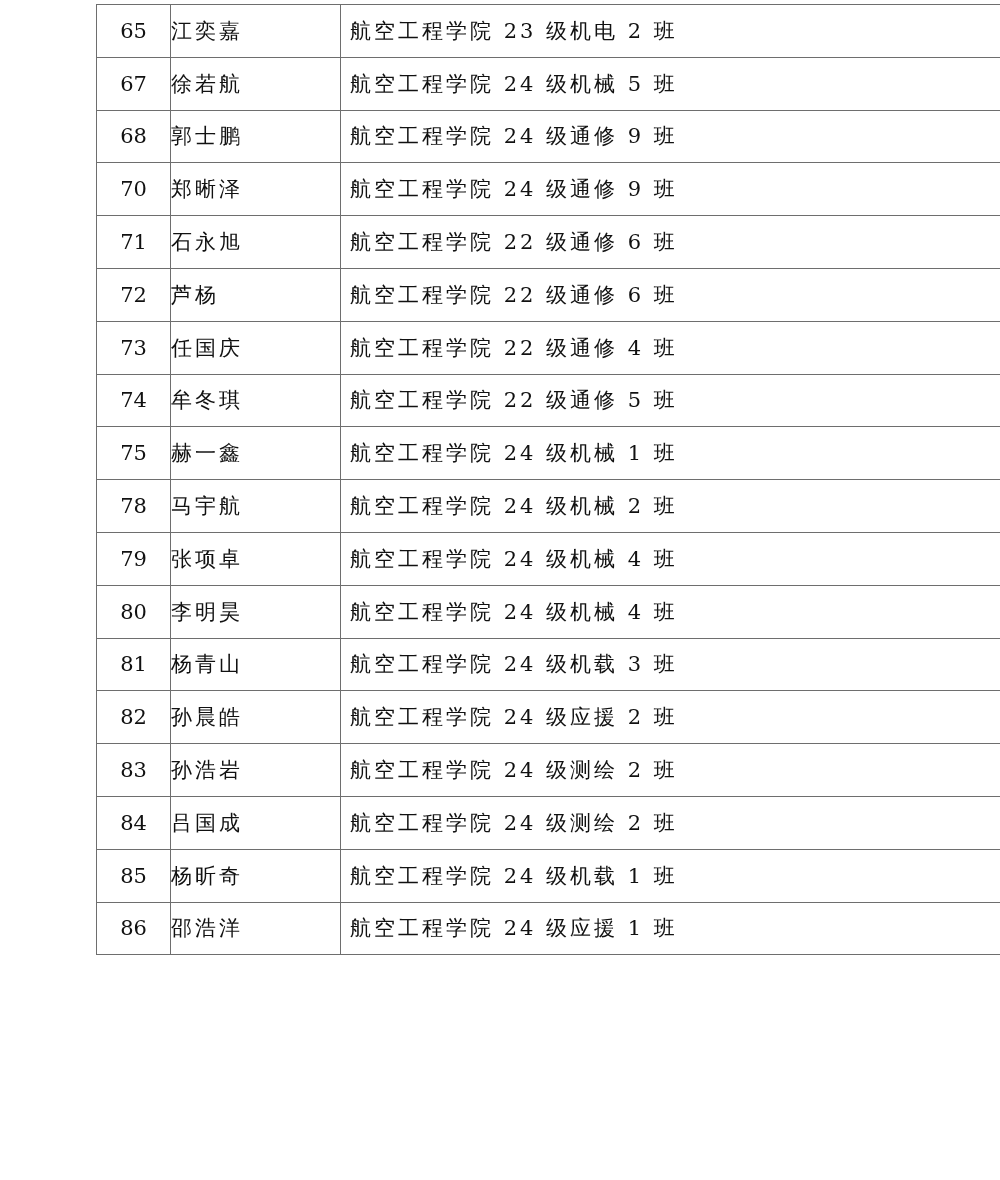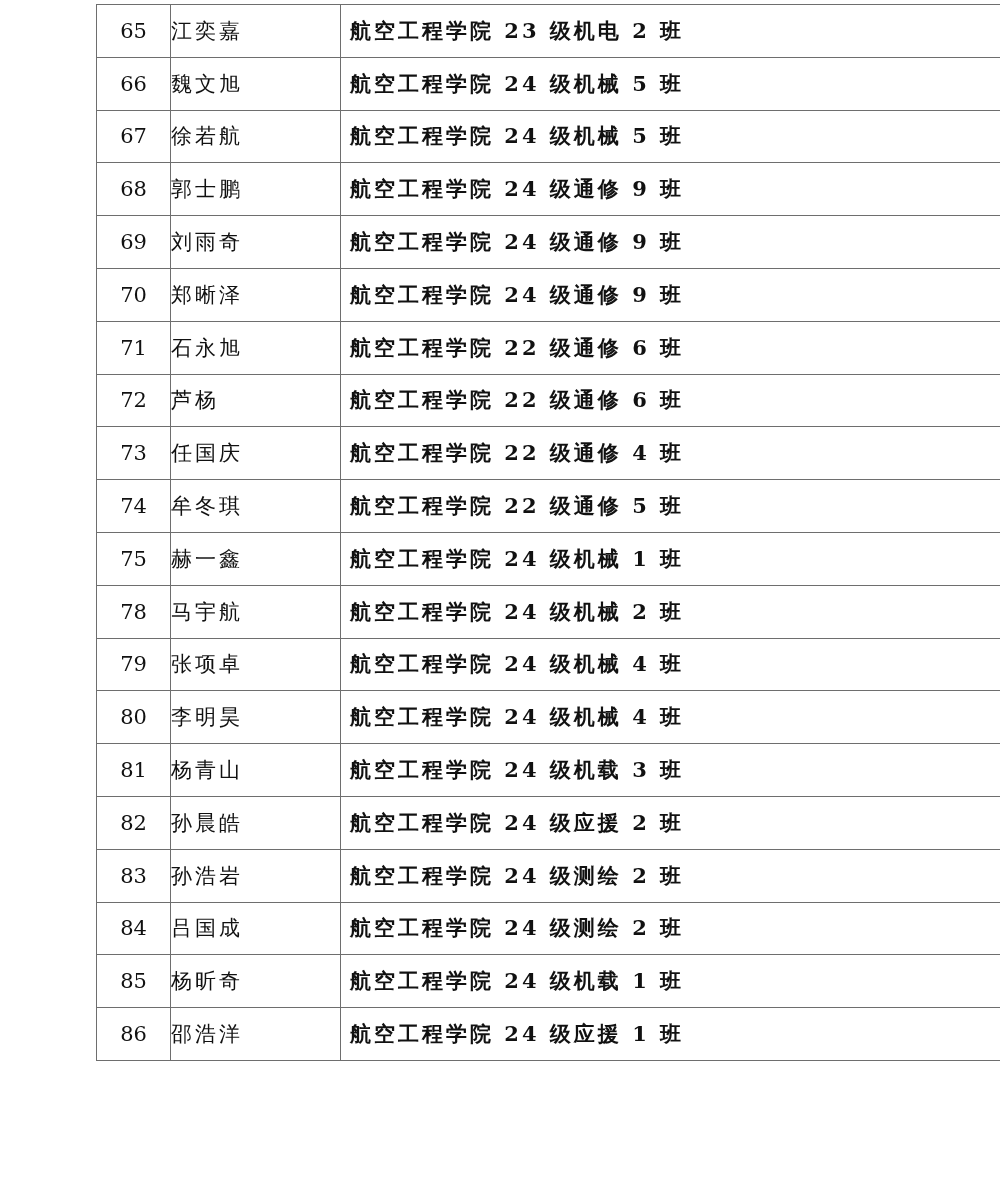--- a/index.html
+++ b/index.html
@@ -26,55 +26,45 @@
     .roster-table td {
       border: 1.5px solid #6e6e6e;
       height: 51.8px;
       padding: 0;
       font-size: 21px;
       vertical-align: middle;
       white-space: nowrap;
     }
     .col-no { width: 74px; text-align: center; }
     .col-name { width: 170px; letter-spacing: 3px; }
-    .col-class { text-align: left; padding-left: 9px !important; letter-spacing: 3px; font-weight: bold; }
+    .col-class { text-align: left; padding-left: 9px !important; letter-spacing: 3px; }
   </style>
 </head>
 <body>
 
 <table class="roster-table">
   <colgroup>
     <col class="col-no">
     <col class="col-name">
     <col>
   </colgroup>
   <tbody id="roster-body">
       <tr>
         <td class="col-no">65</td>
         <td class="col-name">江奕嘉</td>
         <td class="col-class">航空工程学院 23 级机电 2 班</td>
       </tr>
       <tr>
-        <td class="col-no">66</td>
-        <td class="col-name">魏文旭</td>
-        <td class="col-class">航空工程学院 24 级机械 5 班</td>
-      </tr>
-      <tr>
         <td class="col-no">67</td>
         <td class="col-name">徐若航</td>
         <td class="col-class">航空工程学院 24 级机械 5 班</td>
       </tr>
       <tr>
         <td class="col-no">68</td>
         <td class="col-name">郭士鹏</td>
-        <td class="col-class">航空工程学院 24 级通修 9 班</td>
-      </tr>
-      <tr>
-        <td class="col-no">69</td>
-        <td class="col-name">刘雨奇</td>
         <td class="col-class">航空工程学院 24 级通修 9 班</td>
       </tr>
       <tr>
         <td class="col-no">70</td>
         <td class="col-name">郑晰泽</td>
         <td class="col-class">航空工程学院 24 级通修 9 班</td>
       </tr>
       <tr>
         <td class="col-no">71</td>
         <td class="col-name">石永旭</td>

